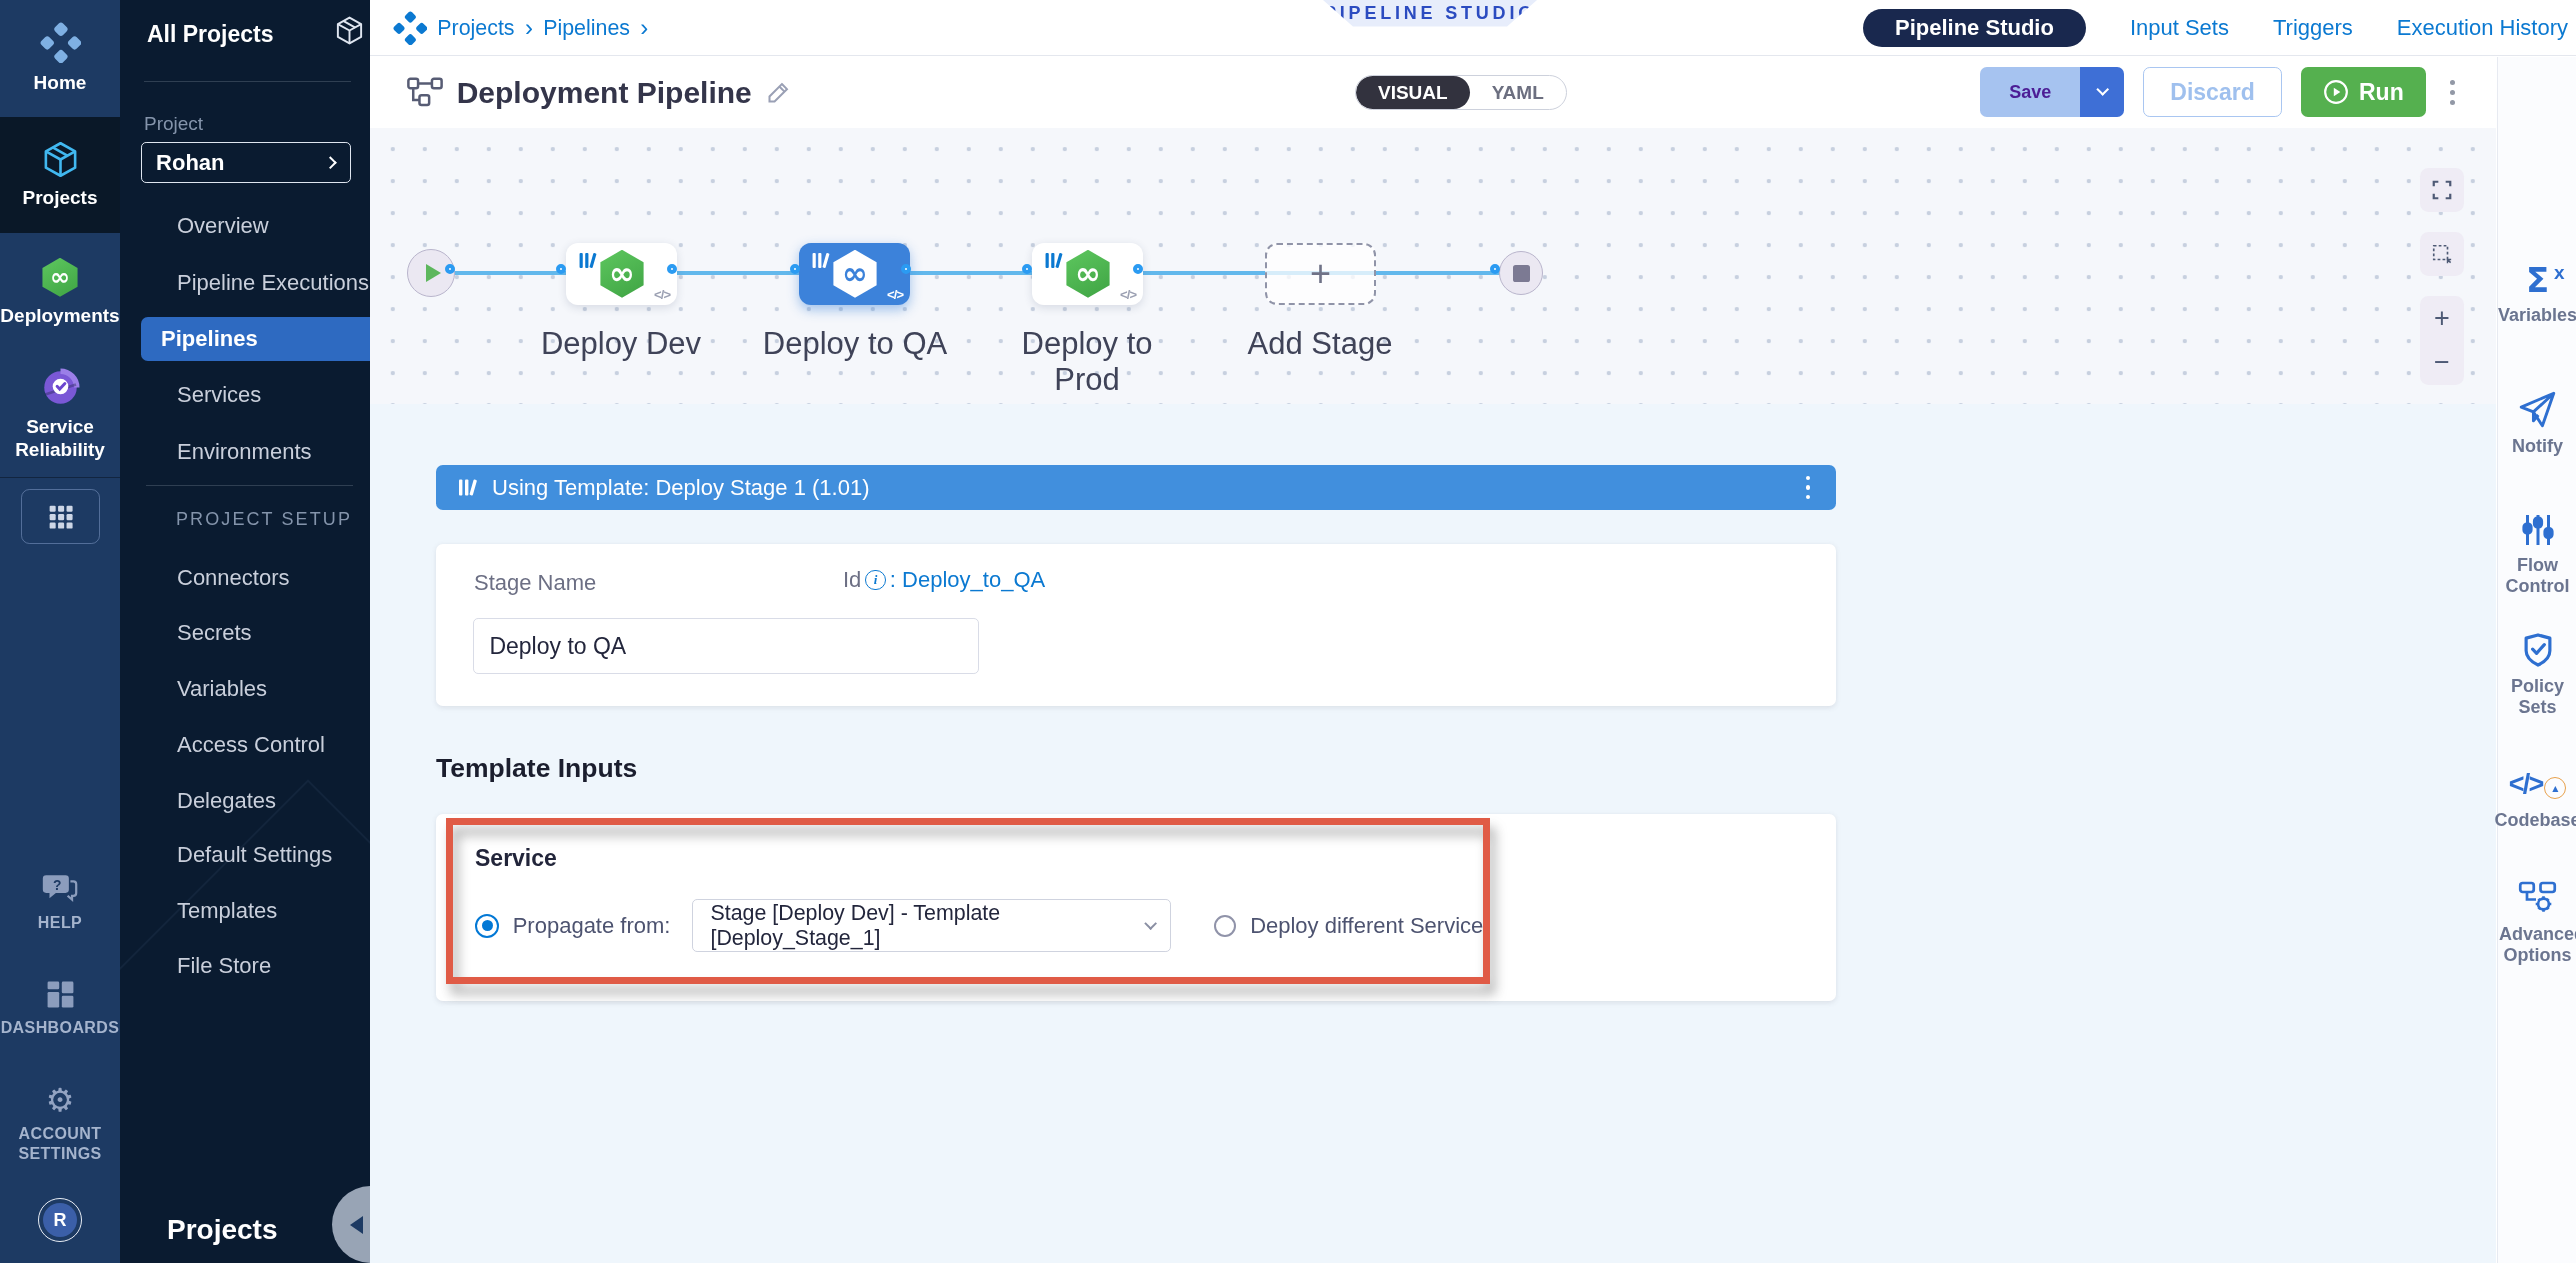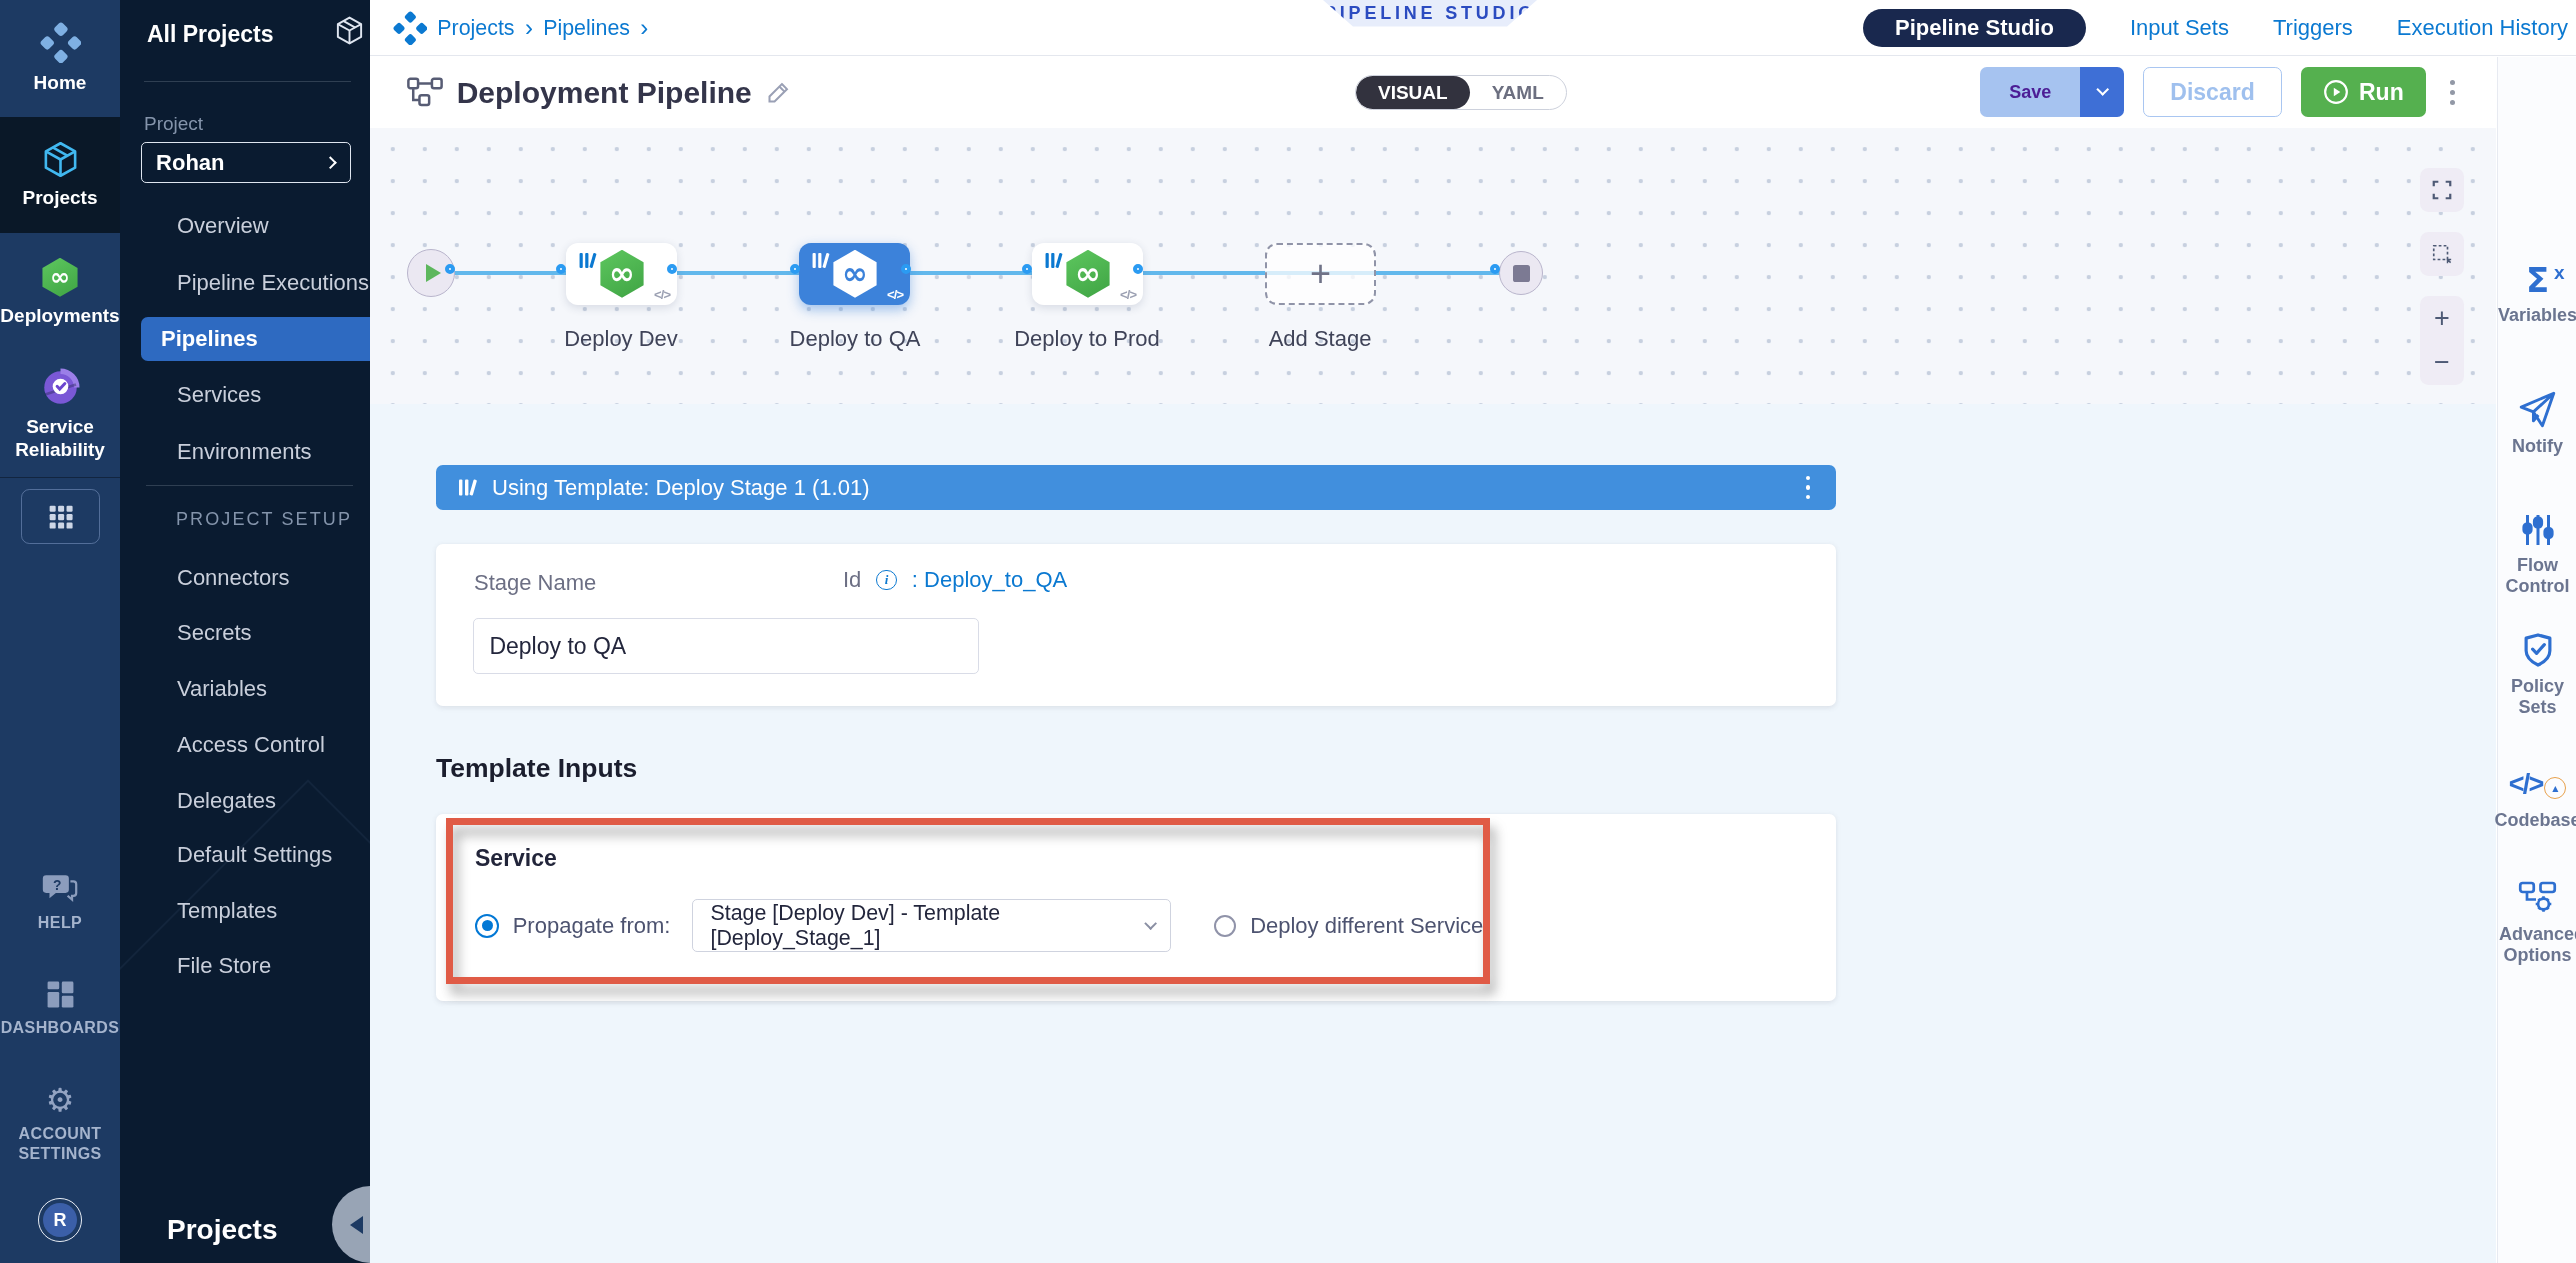--- a/index.html
+++ b/index.html
@@ -82,32 +82,32 @@
   .stage-card { position:absolute; top:115px; width:111px; height:62px; background:#fff; border-radius:12px; box-shadow:0 2.6px 8.5px rgba(40,60,90,.14); z-index:2; cursor:pointer; }
   .stage-card.selected { background:#3c82da; box-shadow:0 4.3px 12px rgba(60,130,218,.45); }
   .lib-icon { position:absolute; left:12px; top:8.5px; width:22px; height:17px; }
   .hex-node { position:absolute; left:32px; top:6.8px; width:48px; height:48px; }
   .hex-node .inf { font-size:31px; margin-top:-2.6px; }
   .hex-white { background:#fff; }
   .hex-white .inf { color:#3c82da; }
   .code-mark { position:absolute; right:6.8px; bottom:3.4px; font-size:13px; font-weight:bold; color:#9ba0b2; letter-spacing:-0.9px; }
   .selected .code-mark { color:#fff; }
   .add-stage { position:absolute; top:115px; width:111px; height:62px; border:2.6px dashed #9094a8; border-radius:12px; background:rgba(255,255,255,.75); display:flex; align-items:center; justify-content:center; z-index:2; cursor:pointer; color:#6f7287; font-size:36px; font-weight:300; }
-  .stage-label { position:absolute; top:198px; width:188px; text-align:center; color:#3f4358; font-size:22px; font-weight:500; z-index:2; }
+  .stage-label { position:absolute; top:198px; width:188px; text-align:center; color:#3f4358; font-size:31px; font-weight:500; z-index:2; }
   .cv-btn { position:absolute; left:2050px; width:44px; height:44px; background:#efecf5; border-radius:8.5px; display:flex; align-items:center; justify-content:center; cursor:pointer; }
   .cv-pill { position:absolute; left:2050px; top:168px; width:44px; height:89px; background:#efecf5; border-radius:8.5px; display:flex; flex-direction:column; z-index:4; }
   .cv-pill .half { flex:1; display:flex; align-items:center; justify-content:center; color:#4e5a75; font-size:27px; cursor:pointer; }
 
   
   .content { position:absolute; left:370px; top:404px; width:2126px; height:859px; background:#eff6fc; z-index:4; }
   .banner { position:absolute; left:66px; top:61px; width:1400px; height:45px; background:#418fdd; border-radius:6.8px; display:flex; align-items:center; }
   .banner .txt { color:#fff; font-size:22px; margin-left:12px; }
   .card { position:absolute; left:66px; width:1400px; background:#fff; border-radius:6.8px; box-shadow:0 1.7px 5.1px rgba(96,97,112,.14); }
   .fld-label { color:#6c6f84; font-size:22px; }
-  .id-cluster { position:absolute; left:407px; top:23px; display:flex; align-items:center; gap:15px;justify-content:space-between; }
+  .id-cluster { position:absolute; left:407px; top:23px; display:flex; align-items:center; gap:4px;justify-content:space-between; }
   .info-i { width:20.5px; height:20.5px; border:1.7px solid #0b79d1; border-radius:50%; color:#0b79d1; font-size:13px; font-weight:bold; font-family:"Liberation Serif", serif; font-style:italic; display:flex; align-items:center; justify-content:center; }
   .id-link { color:#0b79d1; font-size:22px; cursor:pointer; }
   .txt-input { position:absolute; left:37px; top:74px; width:506px; height:56px; border:0.9px solid #d9dce7; border-radius:5.1px; background:#fff; font-family:"Liberation Sans", sans-serif; font-size:23px; color:#23263c; padding:0 15.4px; }
   .section-h { position:absolute; left:66px; top:349px; color:#1b1e2e; font-size:26.5px; font-weight:bold; }
   .svc-h { position:absolute; left:39px; top:31px; color:#22253a; font-size:23px; font-weight:bold; }
   .orange-frame { position:absolute; left:10.3px; top:4.3px; width:1044px; height:166px; border:7.7px solid #e05b46; filter:drop-shadow(5.1px 10.3px 6px rgba(70,70,70,.45)); pointer-events:none; z-index:3; }
   .svc-row { position:absolute; left:39px; top:85px; display:flex; align-items:center; }
   .radio-on { width:24px; height:24px; border:2.6px solid #0278d5; border-radius:50%; display:flex; align-items:center; justify-content:center; cursor:pointer; }
   .radio-on i { width:11px; height:11px; border-radius:50%; background:#0278d5; }
   .radio-off { width:22px; height:22px; border:2.6px solid #9093a9; border-radius:50%; cursor:pointer; }

